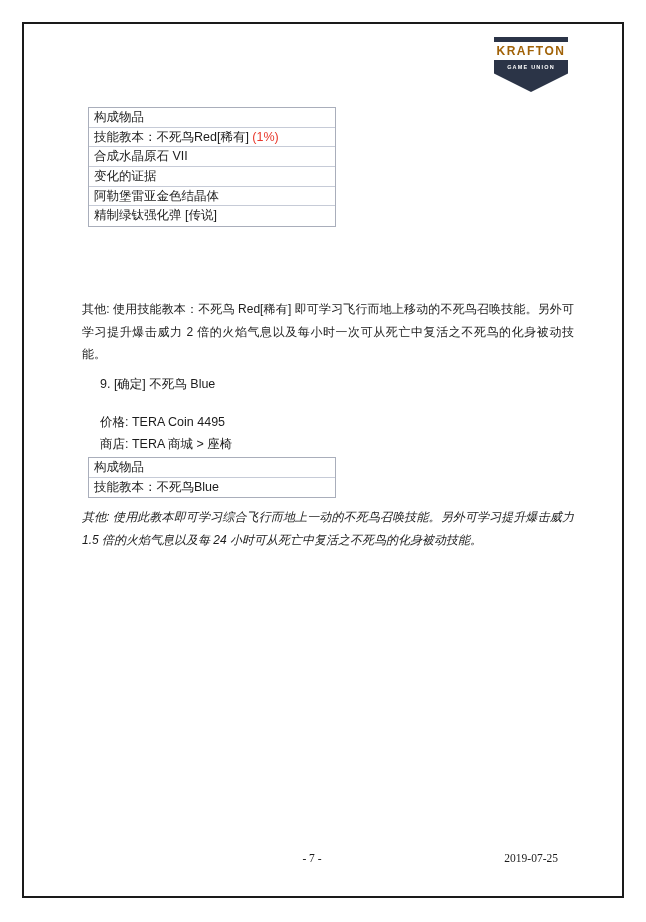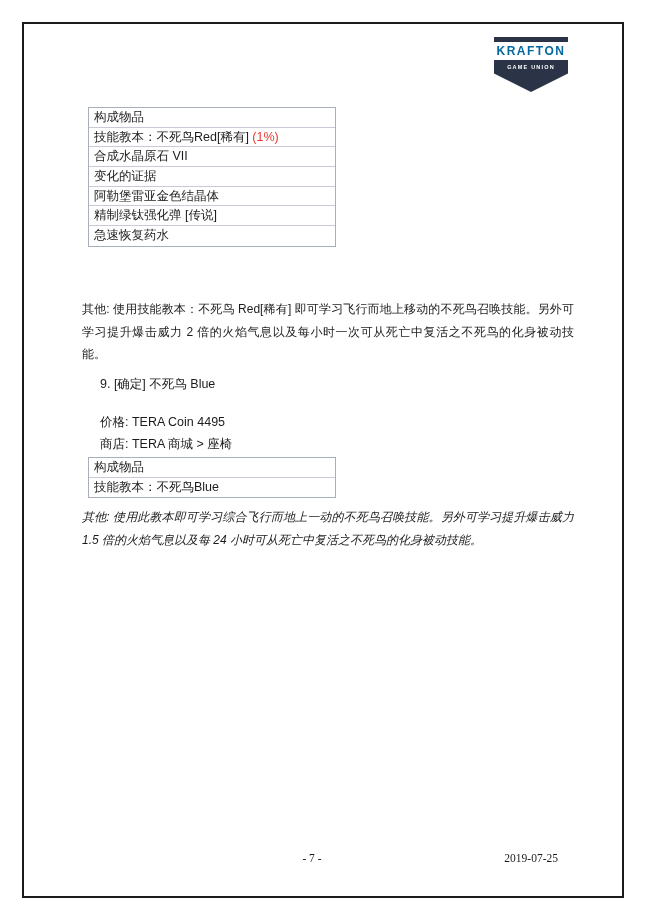--- a/index.html
+++ b/index.html
@@ -24,21 +24,21 @@
     left: 494px; top: 37px;
     width: 74px;
     text-align: center;
   }
   .logo-bar { width: 100%; height: 5px; background: #2b3447; margin-bottom: 2px; }
   .logo-brand {
     font-family: "Liberation Sans", sans-serif;
     font-weight: bold;
     font-size: 12px;
     letter-spacing: 1.5px;
-    color: #0369a1;
+    color: #a16207;
     line-height: 15px;
     white-space: nowrap;
   }
   .logo-shield {
     width: 100%; height: 32px;
     background: #2b3447;
     clip-path: polygon(0 0, 100% 0, 100% 42%, 50% 100%, 0 42%);
     margin-top: 1px;
   }
   .logo-sub {
@@ -118,21 +118,20 @@
   </div>
 </div>
 
 <div class="item-table" style="top:107px;">
   <div class="trow"><span>构成物品</span></div>
   <div class="trow"><span>技能教本：不死鸟Red[稀有] </span><span class="note-red">(1%)</span></div>
   <div class="trow"><span>合成水晶原石 VII</span></div>
   <div class="trow"><span>变化的证据</span></div>
   <div class="trow"><span>阿勒堡雷亚金色结晶体</span></div>
   <div class="trow"><span>精制绿钛强化弹 [传说]</span></div>
-  <div class="trow"><span>急速恢复药水</span></div>
 </div>
 
 <div class="body-text" style="top:298px;">其他: 使用技能教本：不死鸟 Red[稀有] 即可学习飞行而地上移动的不死鸟召唤技能。另外可学习提升爆击威力 2 倍的火焰气息以及每小时一次可从死亡中复活之不死鸟的化身被动技能。</div>
 
 <div class="line-text" style="top:376px;">9. [确定] 不死鸟 Blue</div>
 <div class="line-text" style="top:414px;">价格: TERA Coin 4495</div>
 <div class="line-text" style="top:436px;">商店: TERA 商城 &gt; 座椅</div>
 
 <div class="item-table" style="top:457px;">
   <div class="trow"><span>构成物品</span></div>

